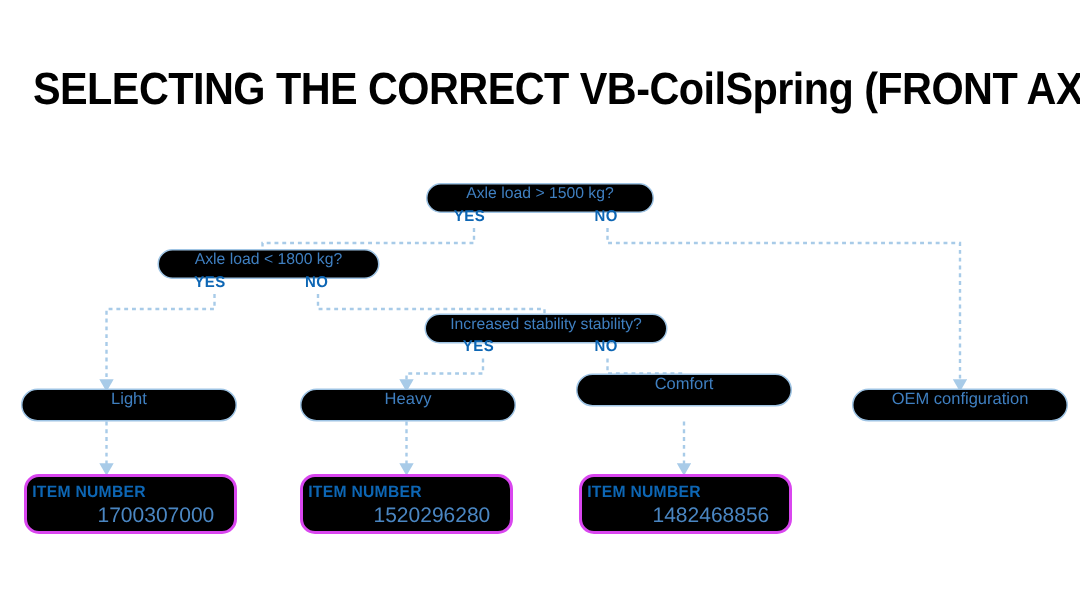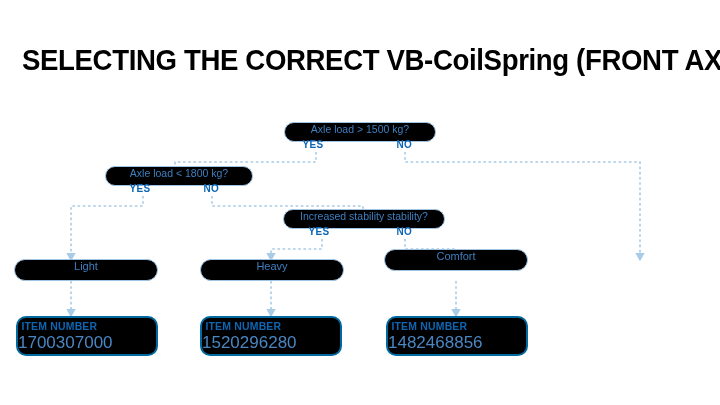--- a/index.html
+++ b/index.html
@@ -34,28 +34,28 @@
     border-radius:14px;
     background:#000000;
     color:#3f7fc0;
     font-size:11px;
     display:flex;justify-content:center;
     white-space:nowrap;
   }
   .node.decision{height:20px;border-radius:10px;font-size:10.5px;}
   .node.result{height:22px;border-radius:11px;font-size:11px;}
   .node.item{
-    height:40px;border:2px solid #0369a1;border-radius:10px;
+    height:40px;border:2px solid #d946ef;border-radius:10px;
     flex-direction:column;justify-content:center;gap:1px;
   }
   .item-head{
     font-weight:700;font-size:11px;color:#0d66b4;letter-spacing:0.2px;
     transform:scaleX(0.95);
   }
-  .item-num{font-size:17px;color:#4a86c2;}
+  .item-num{font-size:14px;color:#4a86c2;margin-left:47px;}
 
   
   .branch{
     position:absolute;
     font-weight:700;font-size:10.5px;color:#0d66b4;
     letter-spacing:0.3px;
     transform:scaleX(0.95);
     white-space:nowrap;
   }
 </style>
@@ -112,20 +112,23 @@
 
   <div class="node result" style="left:14px;top:259px;width:144px;">
     <span>Light</span>
   </div>
   <div class="node result" style="left:200px;top:259px;width:144px;">
     <span>Heavy</span>
   </div>
   <div class="node result" style="left:384px;top:249px;width:144px;">
     <span>Comfort</span>
   </div>
+  <div class="node result" style="left:568px;top:259px;width:144px;">
+    <span>OEM configuration</span>
+  </div>
 
   <div class="node item" style="left:16px;top:316px;width:142px;">
     <span class="item-head">ITEM NUMBER</span>
     <span class="item-num">1700307000</span>
   </div>
   <div class="node item" style="left:200px;top:316px;width:142px;">
     <span class="item-head">ITEM NUMBER</span>
     <span class="item-num">1520296280</span>
   </div>
   <div class="node item" style="left:386px;top:316px;width:142px;">

